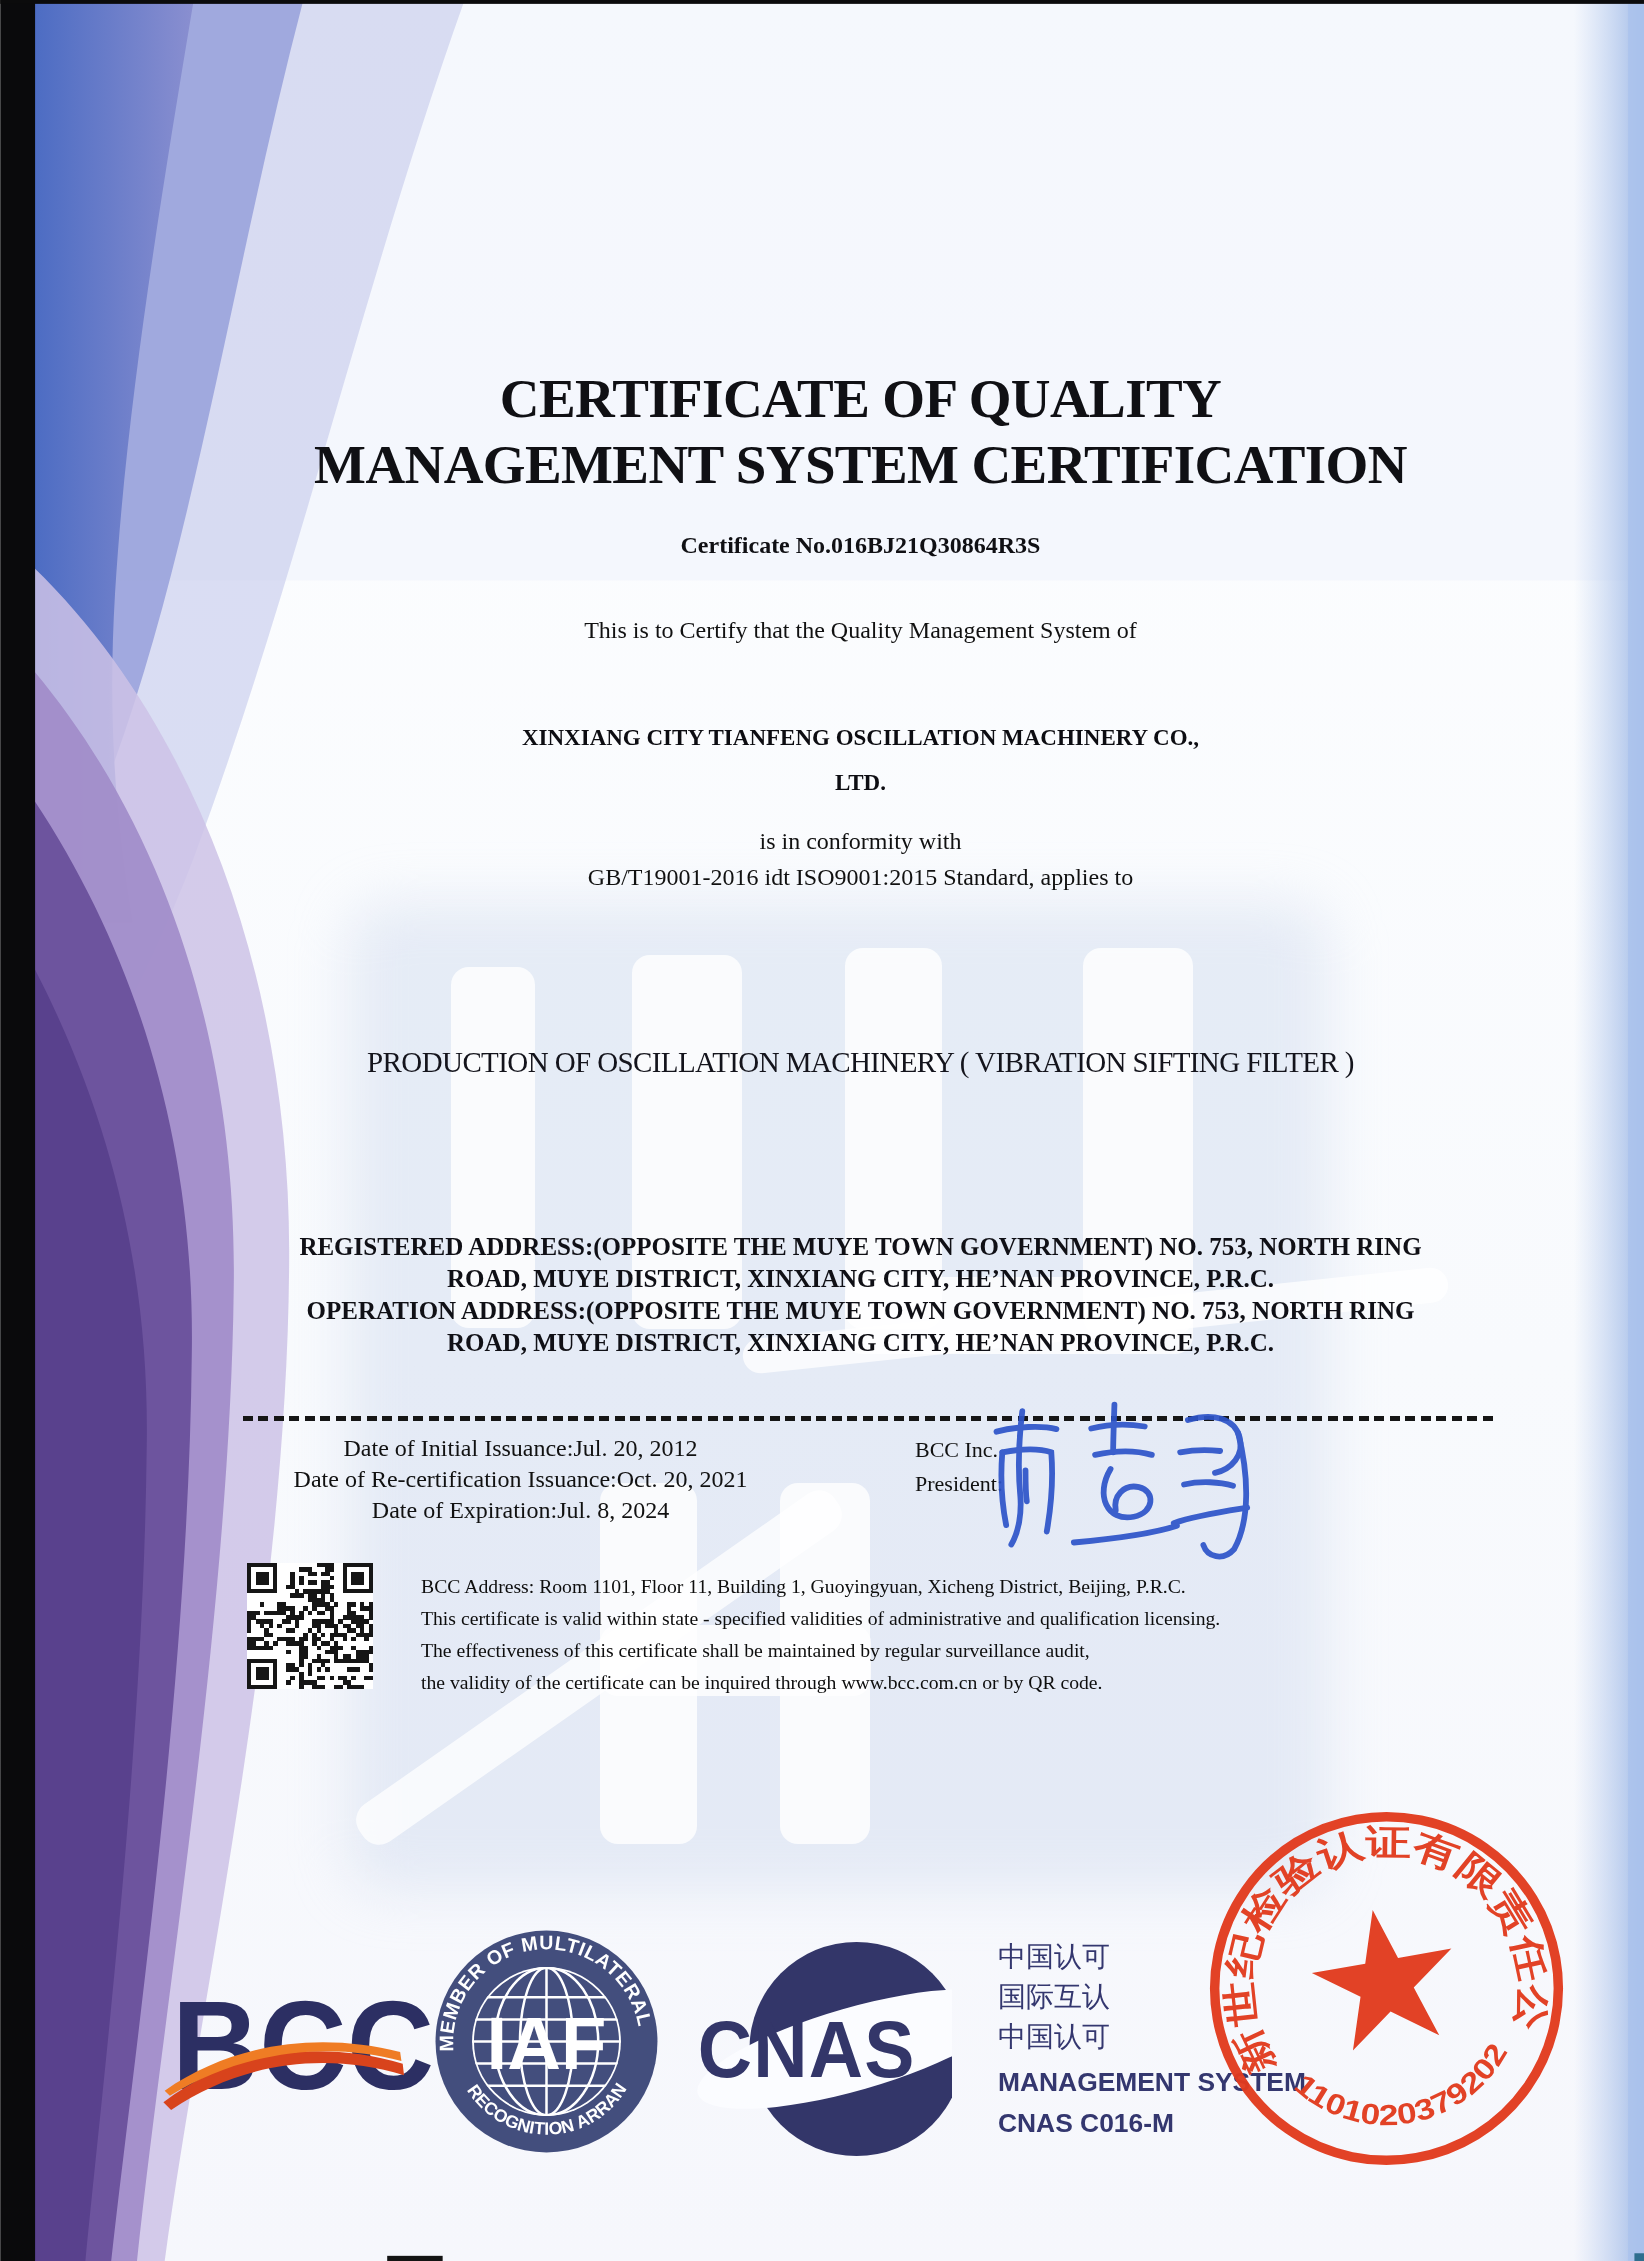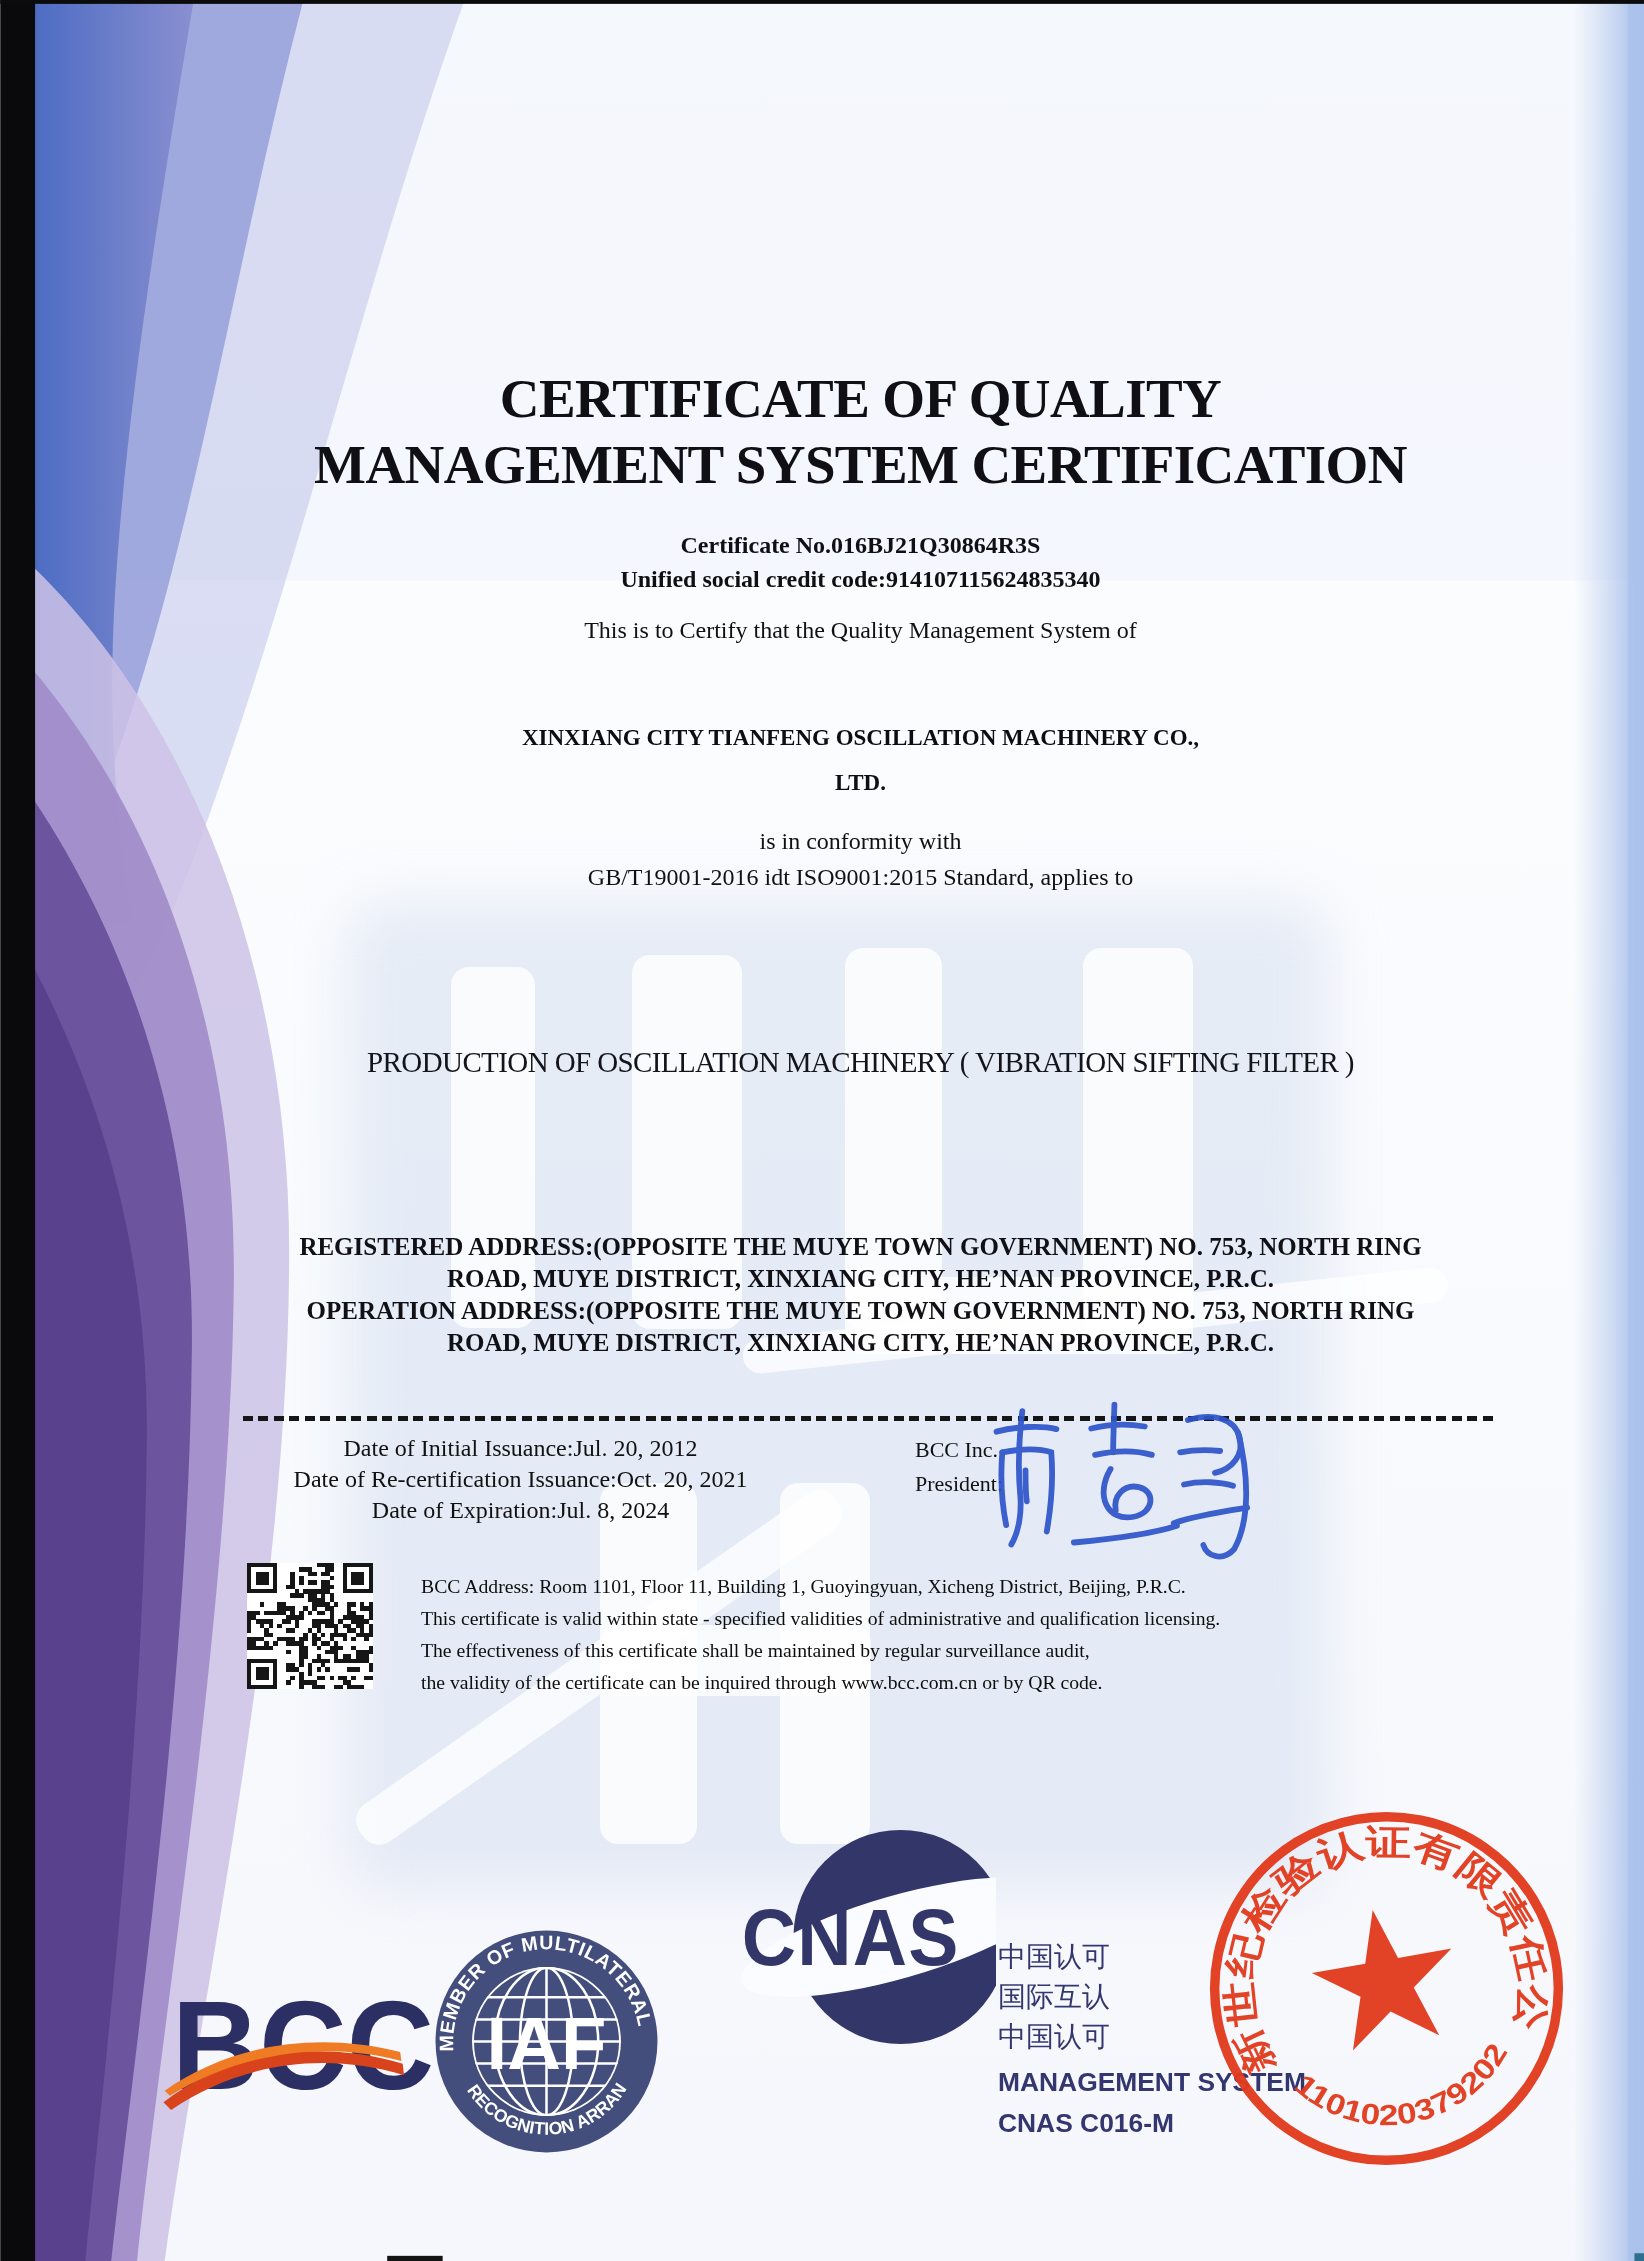--- a/index.html
+++ b/index.html
@@ -36,21 +36,21 @@
 
   
   .qr{left:247px;top:1563px;width:126px;height:126px;z-index:3;background:#fff;}
   .qr svg{width:100%;height:100%;}
 
   
   .bcc-logo{left:172px;top:1962px;width:252px;height:193px;z-index:3;}
   .bcc-text{position:absolute;left:0;top:0;font-family:"Liberation Sans",sans-serif;font-weight:900;font-size:126px;line-height:168px;letter-spacing:0px;color:#2c2f63;transform:scaleX(.96);transform-origin:left;}
   .bcc-swoosh{position:absolute;left:-9px;top:0;}
   .iaf-logo{left:433px;top:1928px;z-index:3;}
-  .cnas-logo{left:694px;top:1824px;z-index:3;margin-left:44px;}
+  .cnas-logo{left:694px;top:1936px;z-index:3;}
   .accred{left:998px;top:1937px;z-index:3;font-family:"Liberation Sans",sans-serif;color:#34376f;text-align:left;}
   .accred .cn{font-size:28px;line-height:40px;font-weight:500;}
   .accred .en1{font-size:26.4px;font-weight:bold;margin-top:10.3px;}
   .accred .en2{font-size:26.4px;font-weight:bold;margin-top:10px;}
 
   
   .stamp{left:1197px;top:1799px;width:379px;height:379px;z-index:5;transform:rotate(-10deg);opacity:.96;}
 </style>
 </head>
 <body>
@@ -103,21 +103,20 @@
     <div class="wm-streak" style="left:-39px;top:742px;width:580px;height:45px;transform:rotate(-35deg);"></div>
   </div>
 
   <div class="tb centercol title nowrap">
     <div>CERTIFICATE OF QUALITY</div>
     <div>MANAGEMENT SYSTEM CERTIFICATION</div>
   </div>
 
   <div class="tb centercol certno nowrap">
     <div>Certificate No.016BJ21Q30864R3S</div>
-    <div>Unified social credit code:914107115624835340</div>
   </div>
 
   <div class="tb centercol certify nowrap">This is to Certify that the Quality Management System of</div>
 
   <div class="tb centercol company nowrap">
     <div>XINXIANG CITY TIANFENG OSCILLATION MACHINERY CO.,</div>
     <div>LTD.</div>
   </div>
 
   <div class="tb centercol conformity nowrap">is in conformity with</div>

